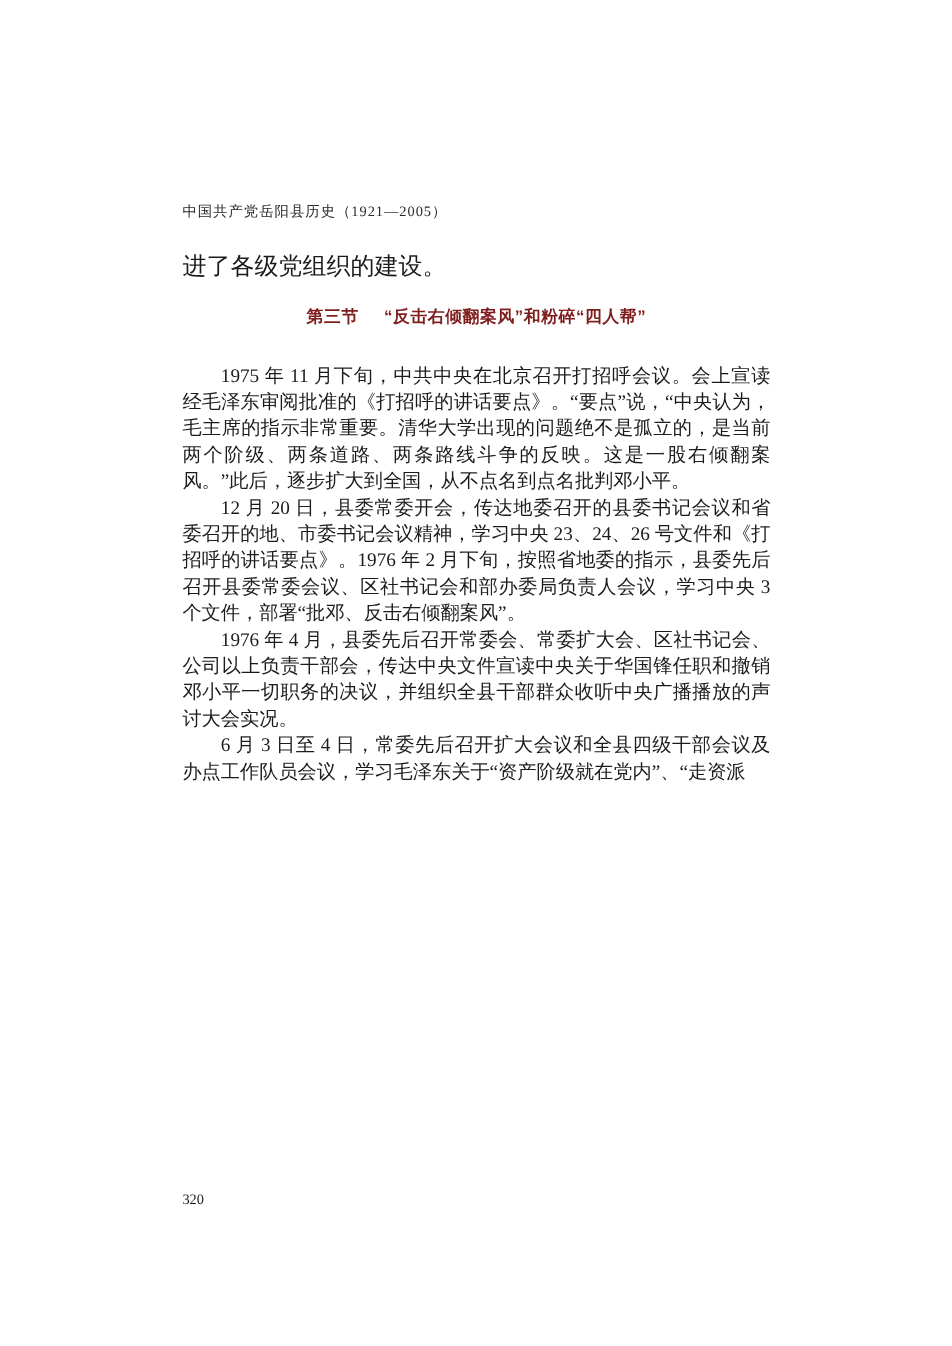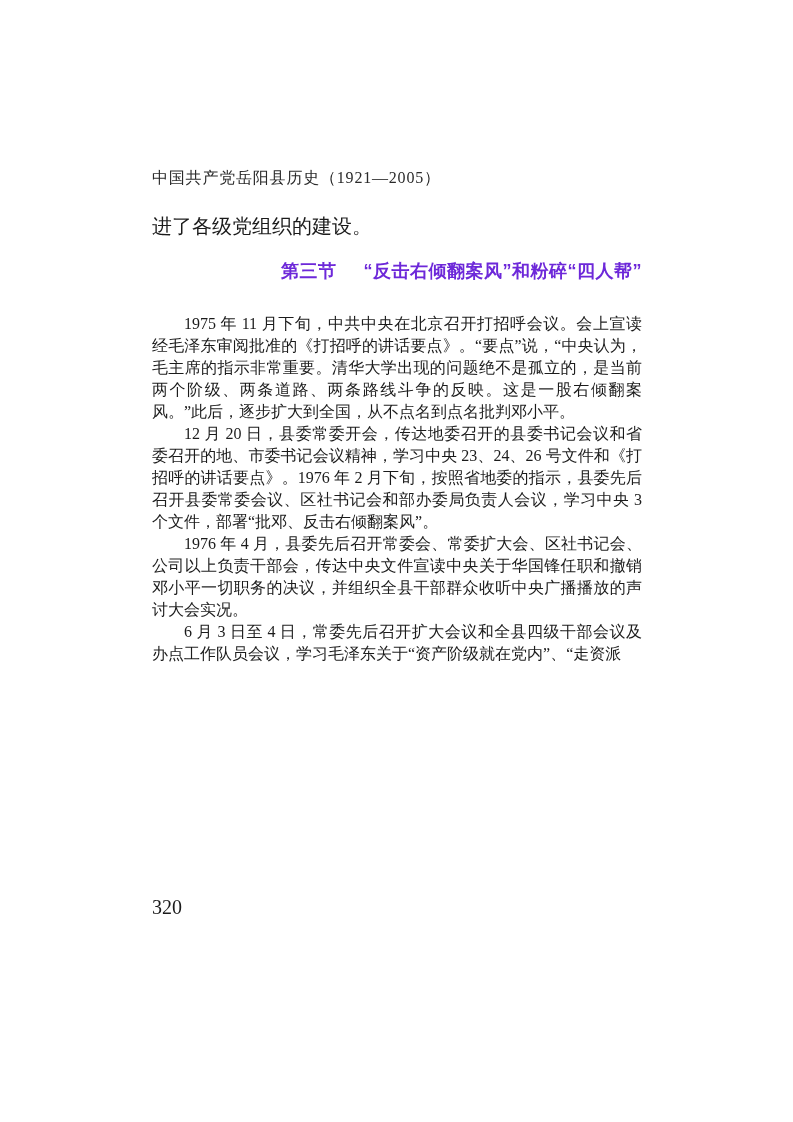--- a/index.html
+++ b/index.html
@@ -13,55 +13,55 @@
     position: relative;
     overflow: hidden;
   }
   .content-column {
     position: absolute;
     left: 152px;
     top: 168px;
     width: 490px;
   }
   .running-header {
-    font-size: 16px;
+    font-size: 12px;
     letter-spacing: 0.8px;
     color: #2a2a2a;
     margin: 0 0 26px 0;
   }
   .continuation {
     font-size: 20px;
     line-height: 23px;
     margin: 0 0 21px 0;
     text-align: justify;
   }
   .section-heading {
     margin: 0 0 30px 0;
-    text-align: right;
-    font-size: 18px;
+    text-align: center;
+    font-size: 14px;
     font-weight: bold;
     font-family: "Liberation Sans", "DejaVu Sans", sans-serif;
     letter-spacing: 0.5px;
-    color: #6d28d9;
+    color: #7f1d1d;
   }
   .section-heading .heading-number {
     margin-right: 1.5em;
   }
   .para {
     font-size: 16px;
     line-height: 22px;
     margin: 0;
     text-align: justify;
     text-indent: 2em;
   }
   .page-number {
     position: absolute;
     left: 152px;
-    top: 896px;
-    font-size: 20px;
+    top: 992px;
+    font-size: 12px;
     color: #1b1b1b;
   }
 </style>
 </head>
 <body>
 
 <div class="content-column">
 
   <div class="running-header">中国共产党岳阳县历史（1921—2005）</div>
 

